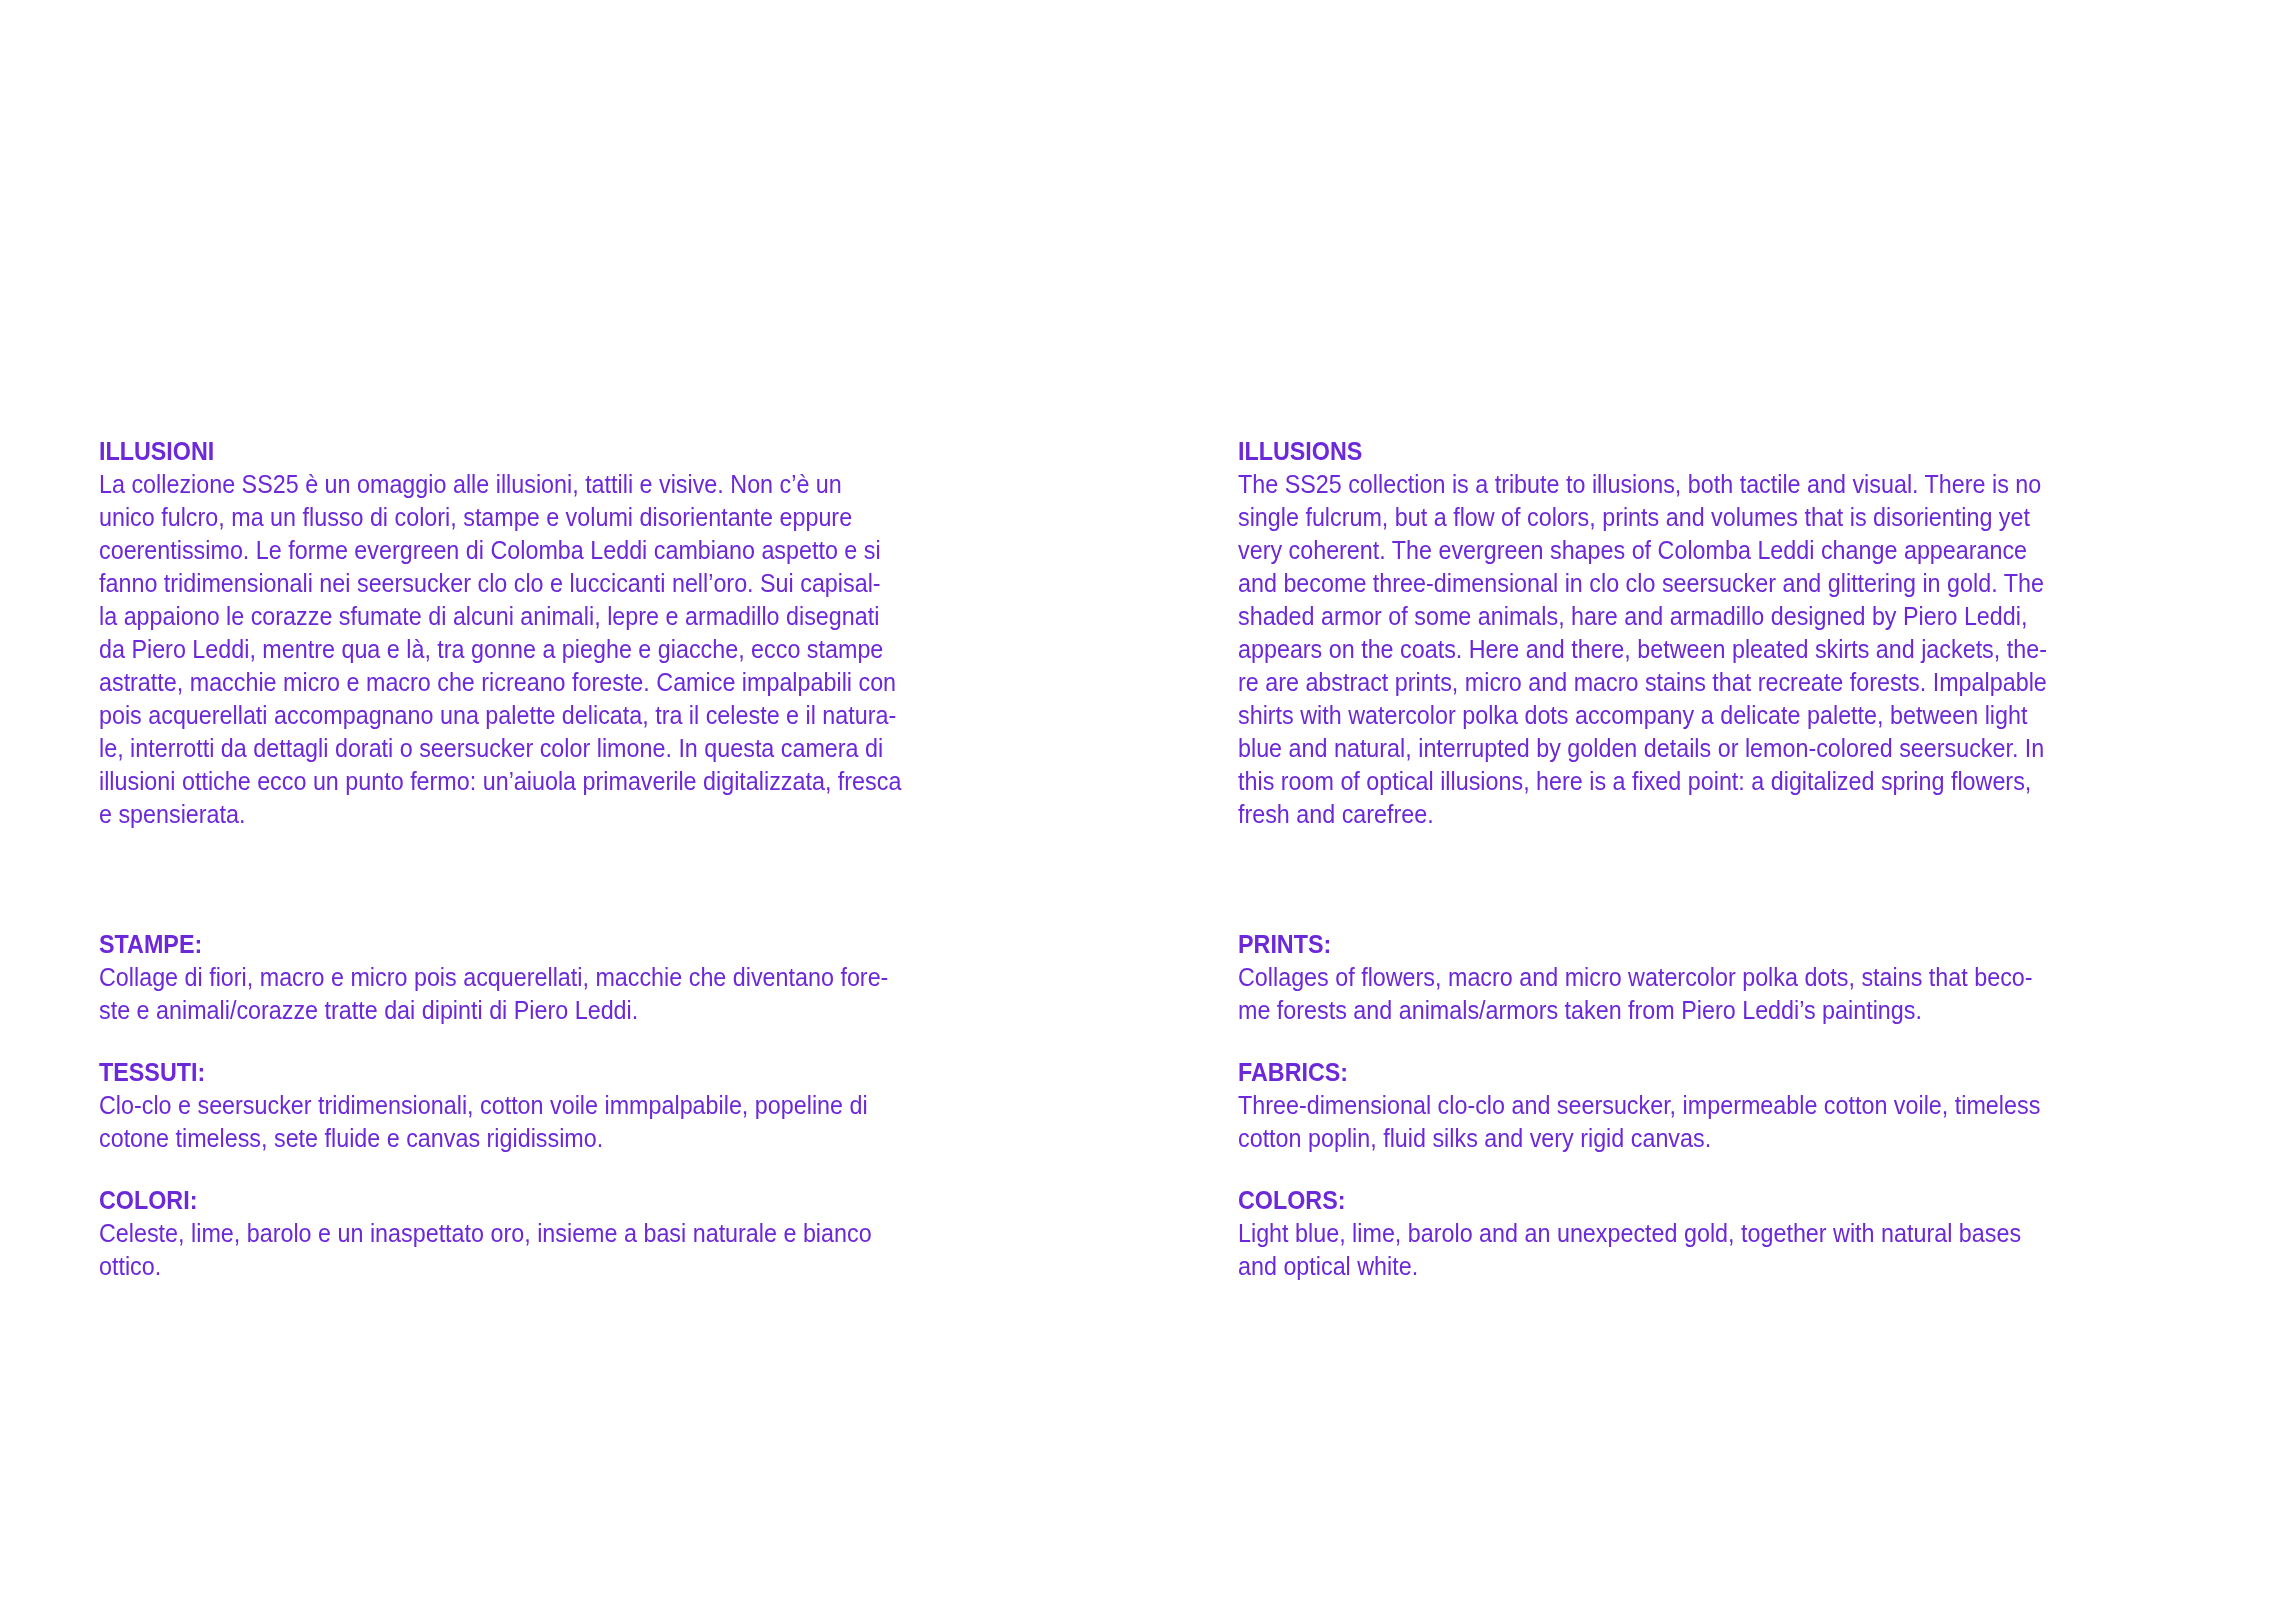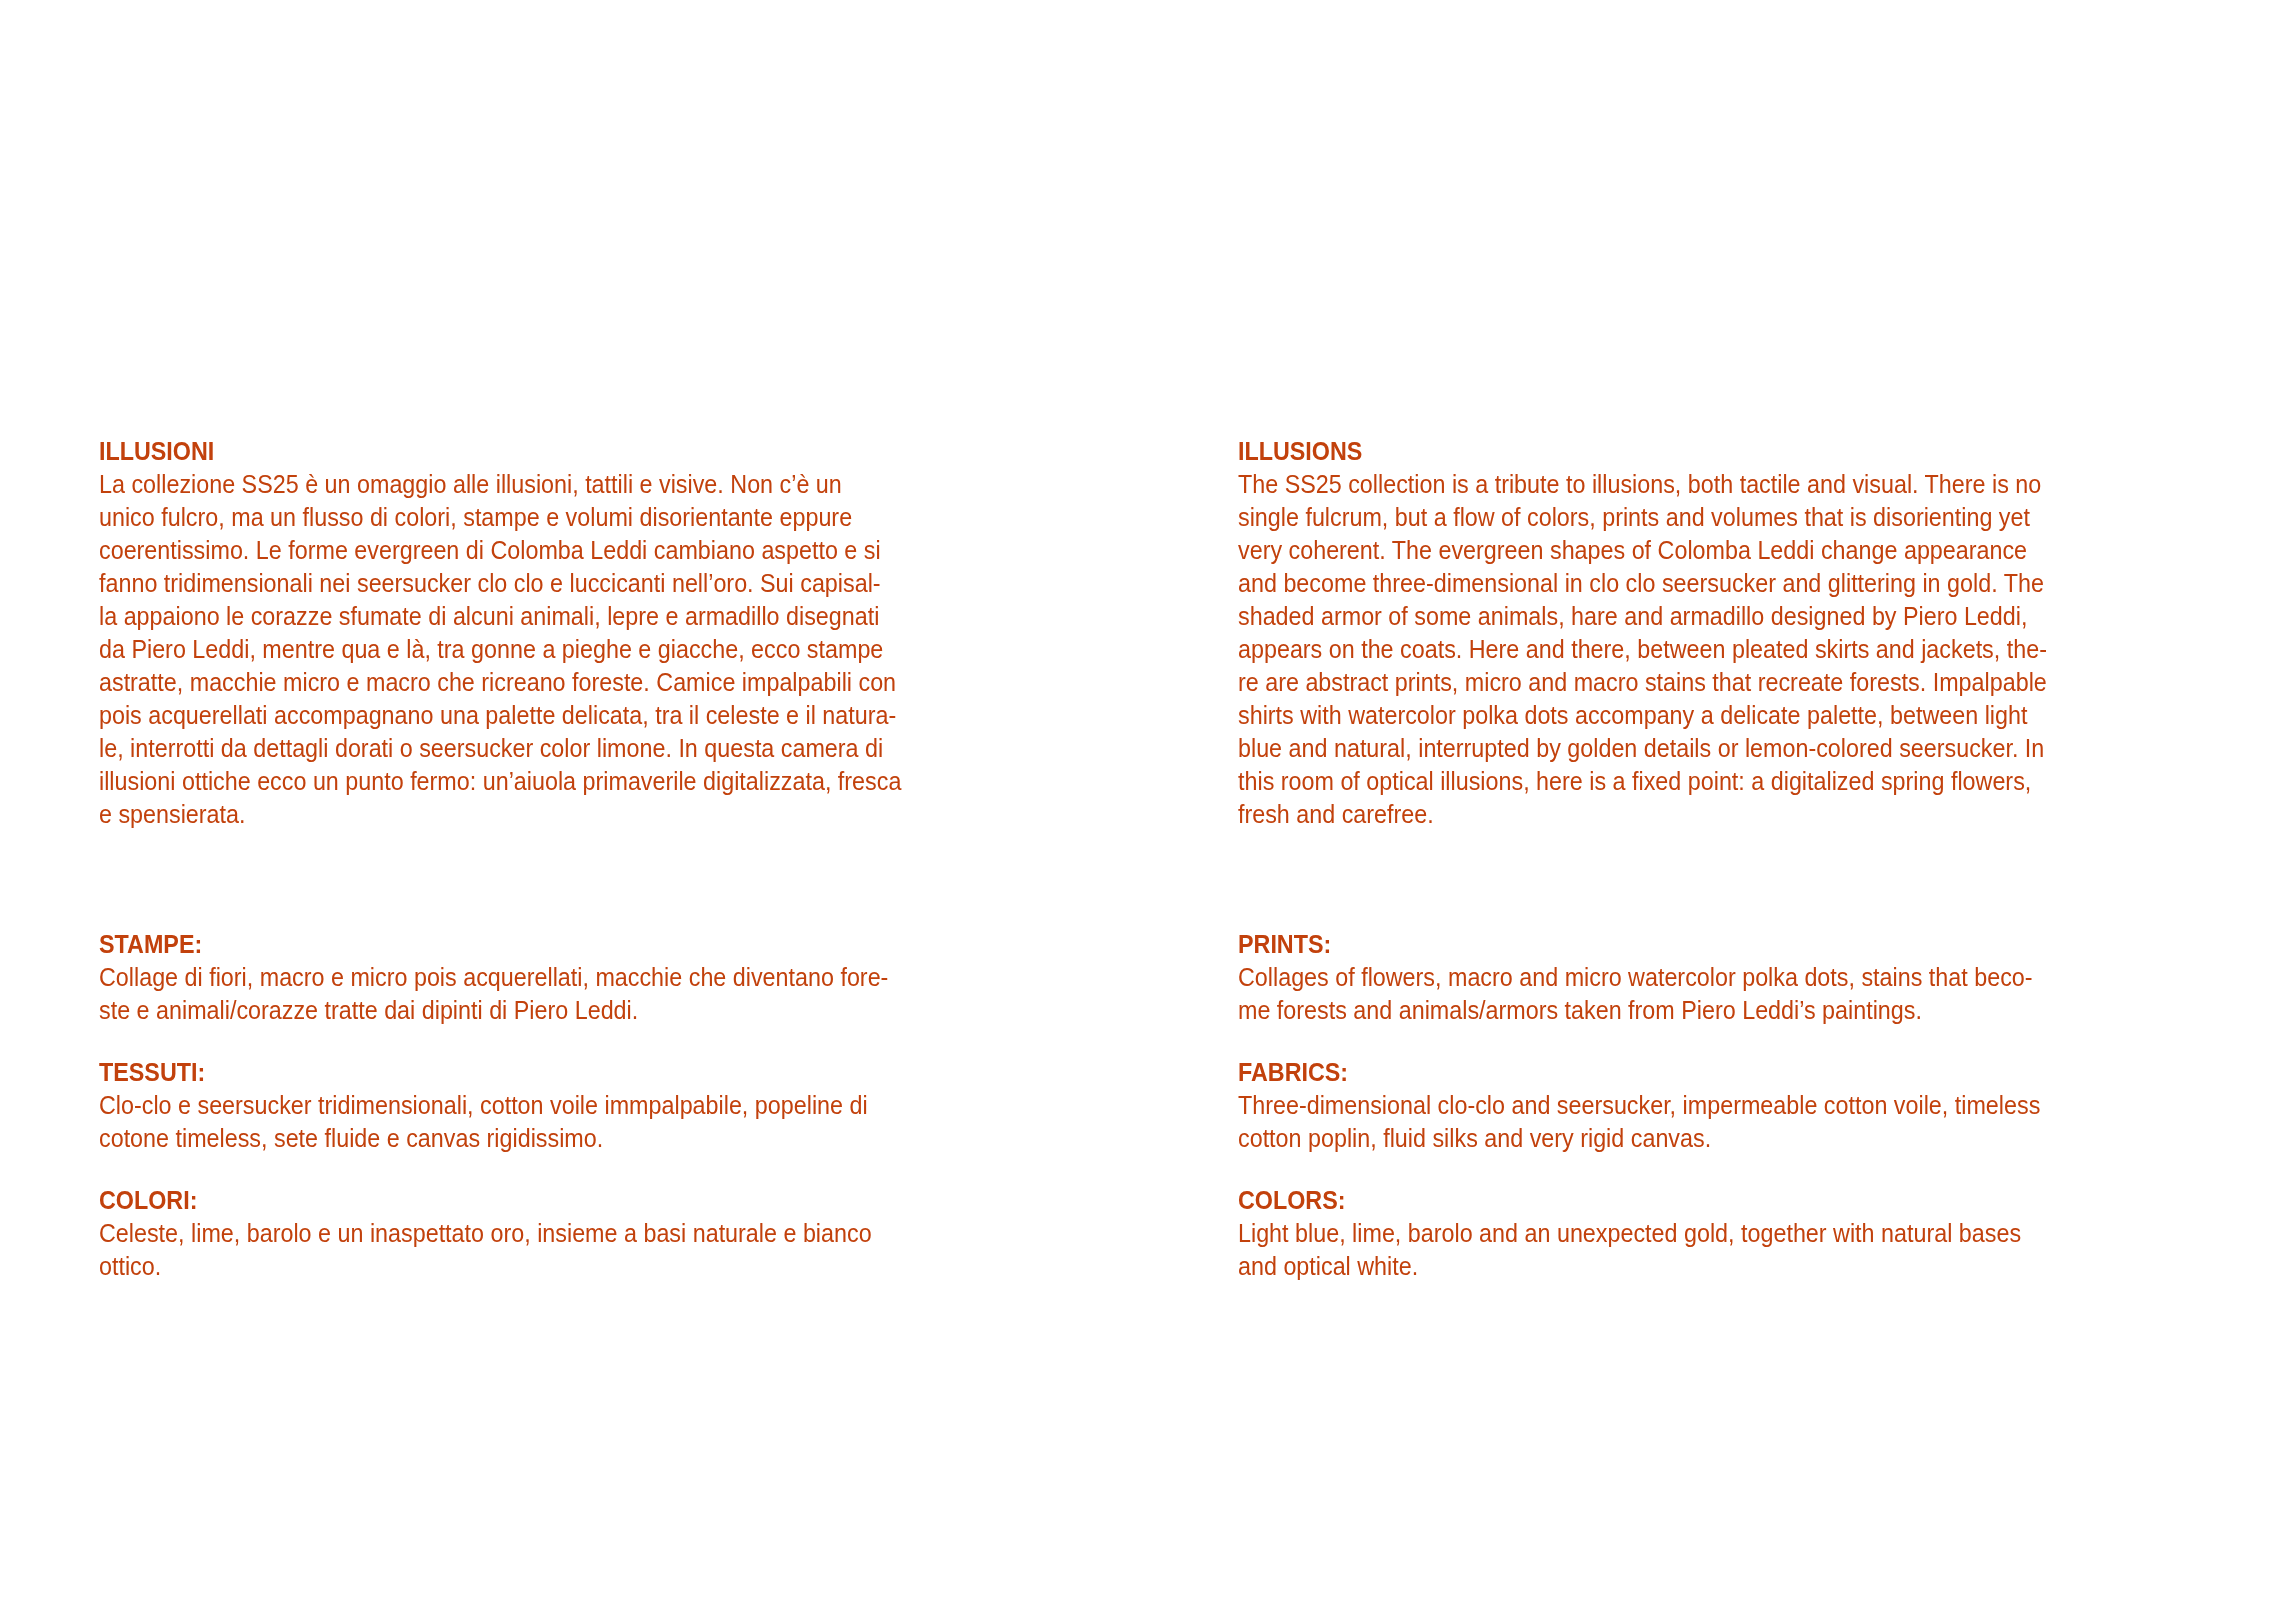--- a/index.html
+++ b/index.html
@@ -7,21 +7,21 @@
     padding: 0;
     background: #ffffff;
   }
   .page {
     position: relative;
     width: 2285px;
     height: 1621px;
     background: #ffffff;
     overflow: hidden;
     font-family: "Liberation Sans", sans-serif;
-    color: #c2410c;
+    color: #6d28d9;
   }
   .col {
     position: absolute;
     top: 435px;
     width: 1137px;
     font-size: 26.5px;
     line-height: 33px;
     transform: scaleX(0.88);
     transform-origin: 0 0;
     -webkit-font-smoothing: antialiased;

